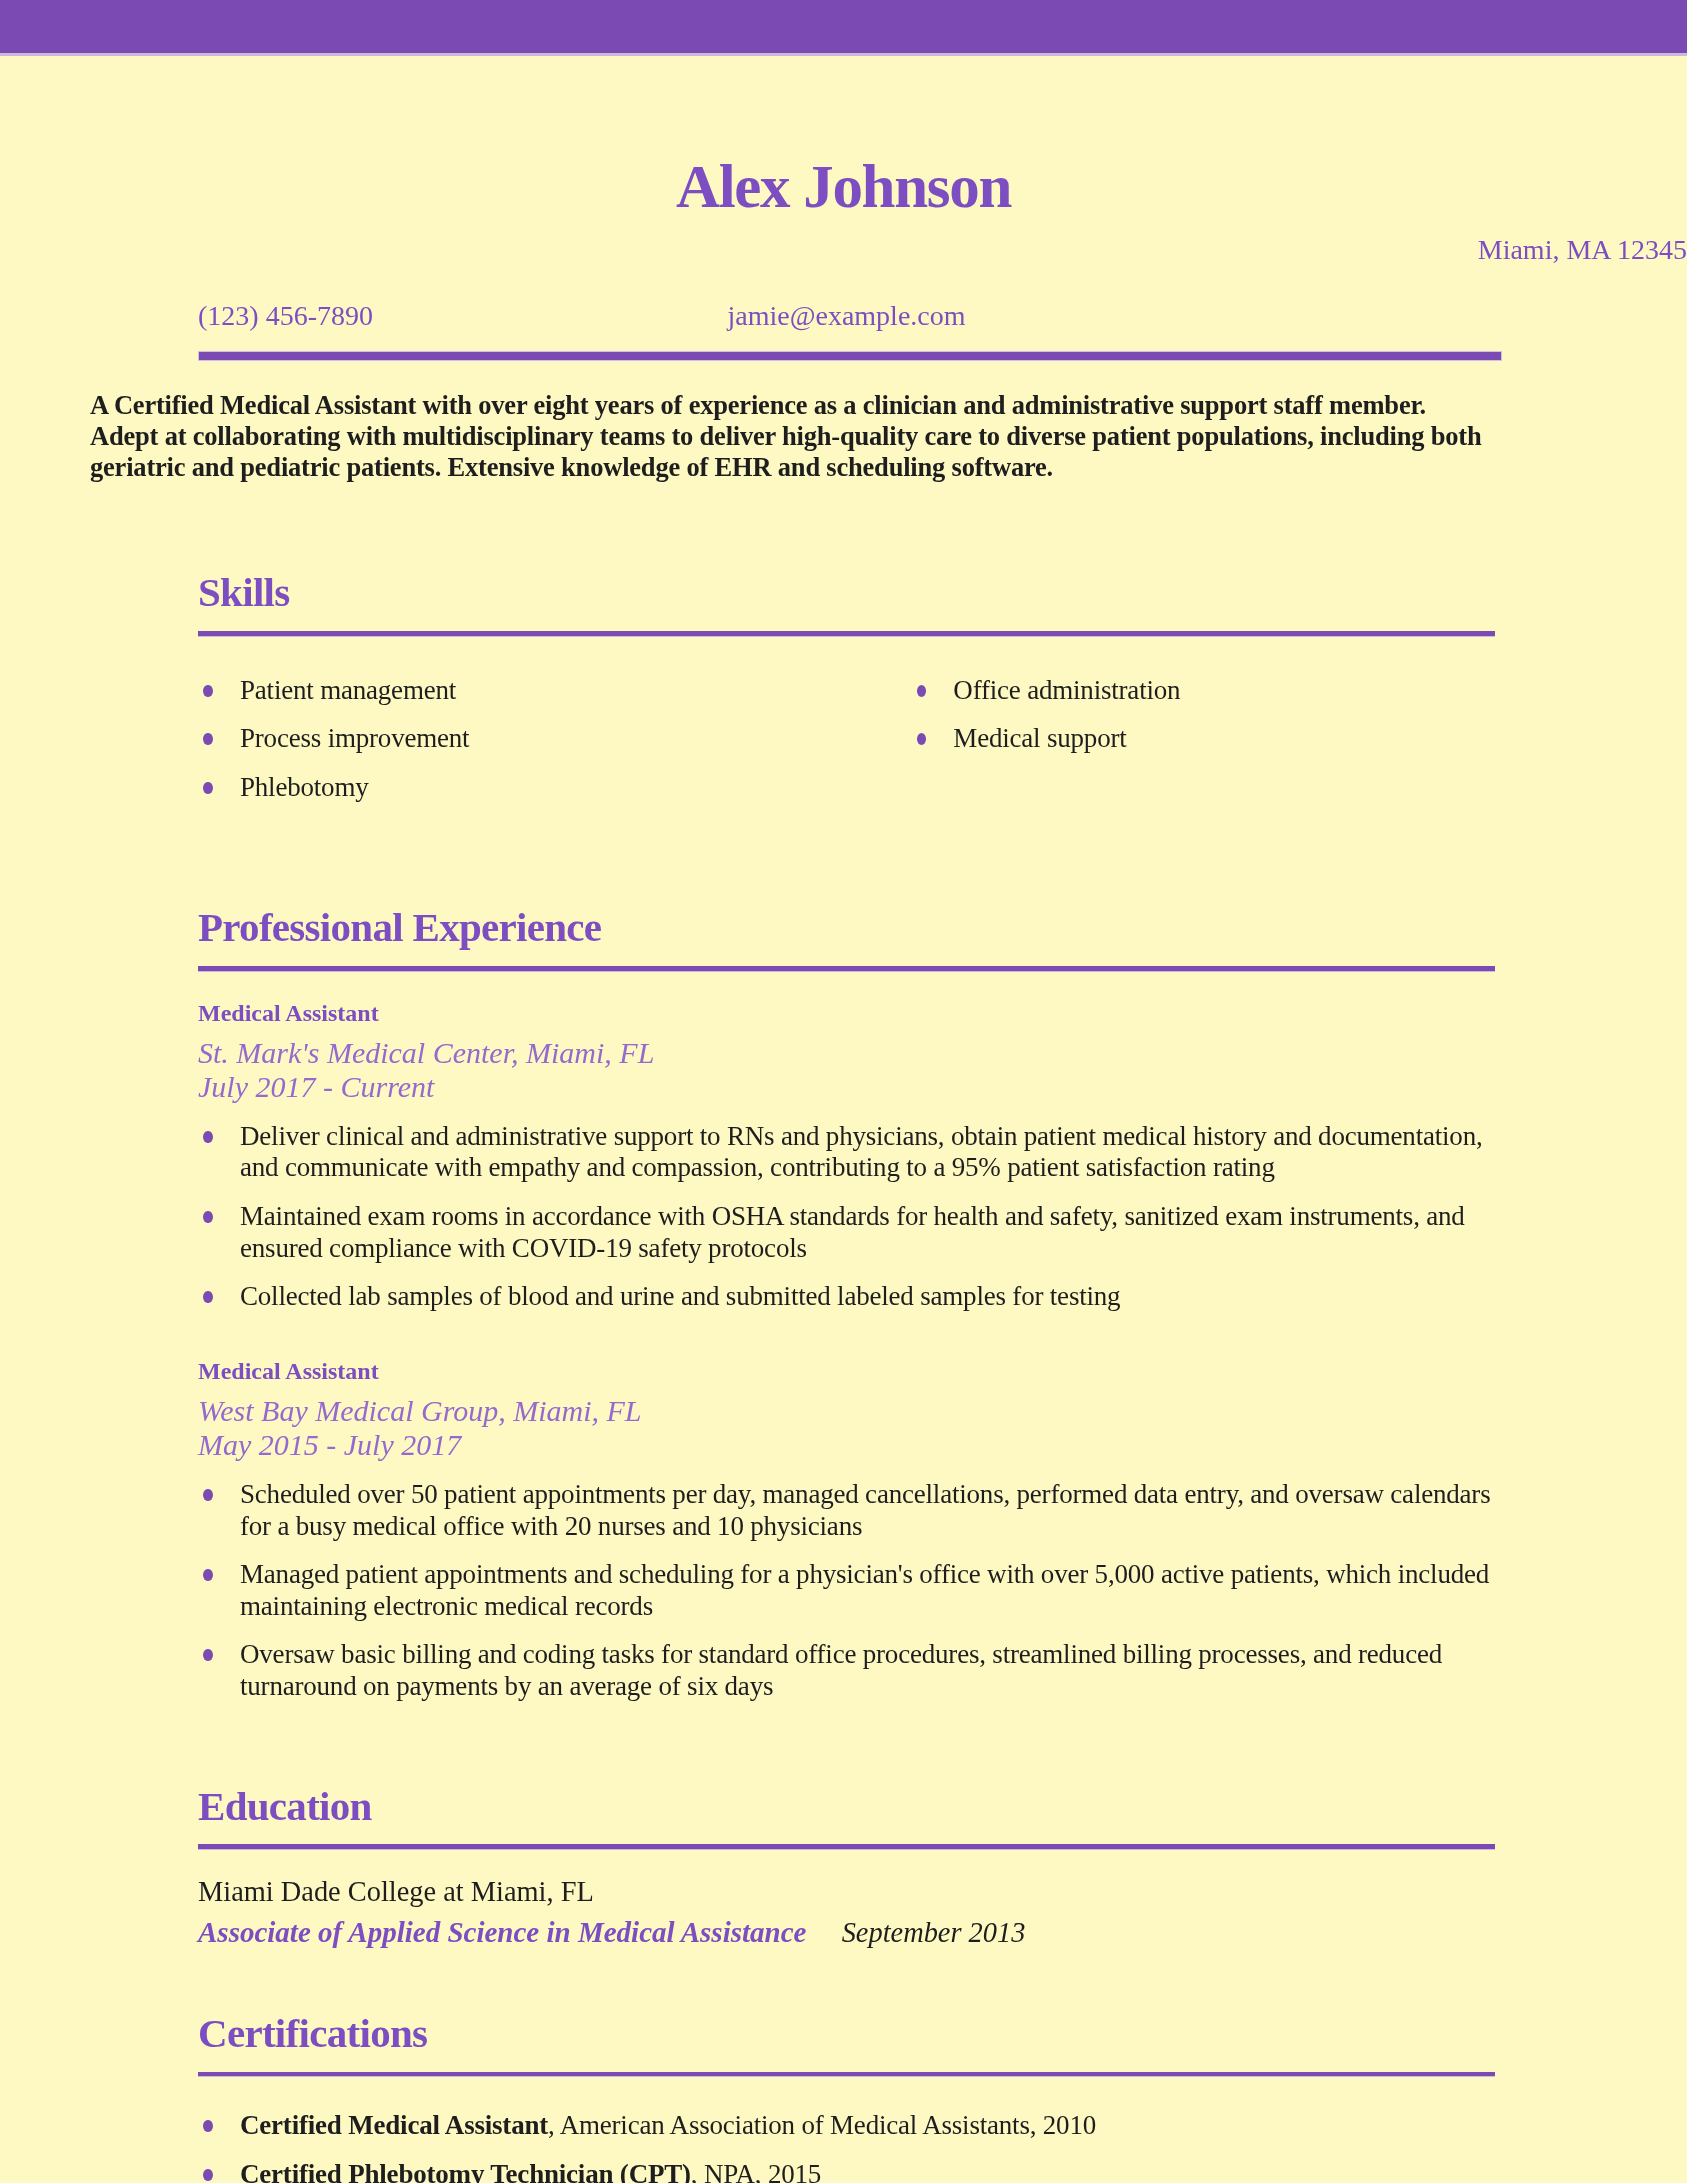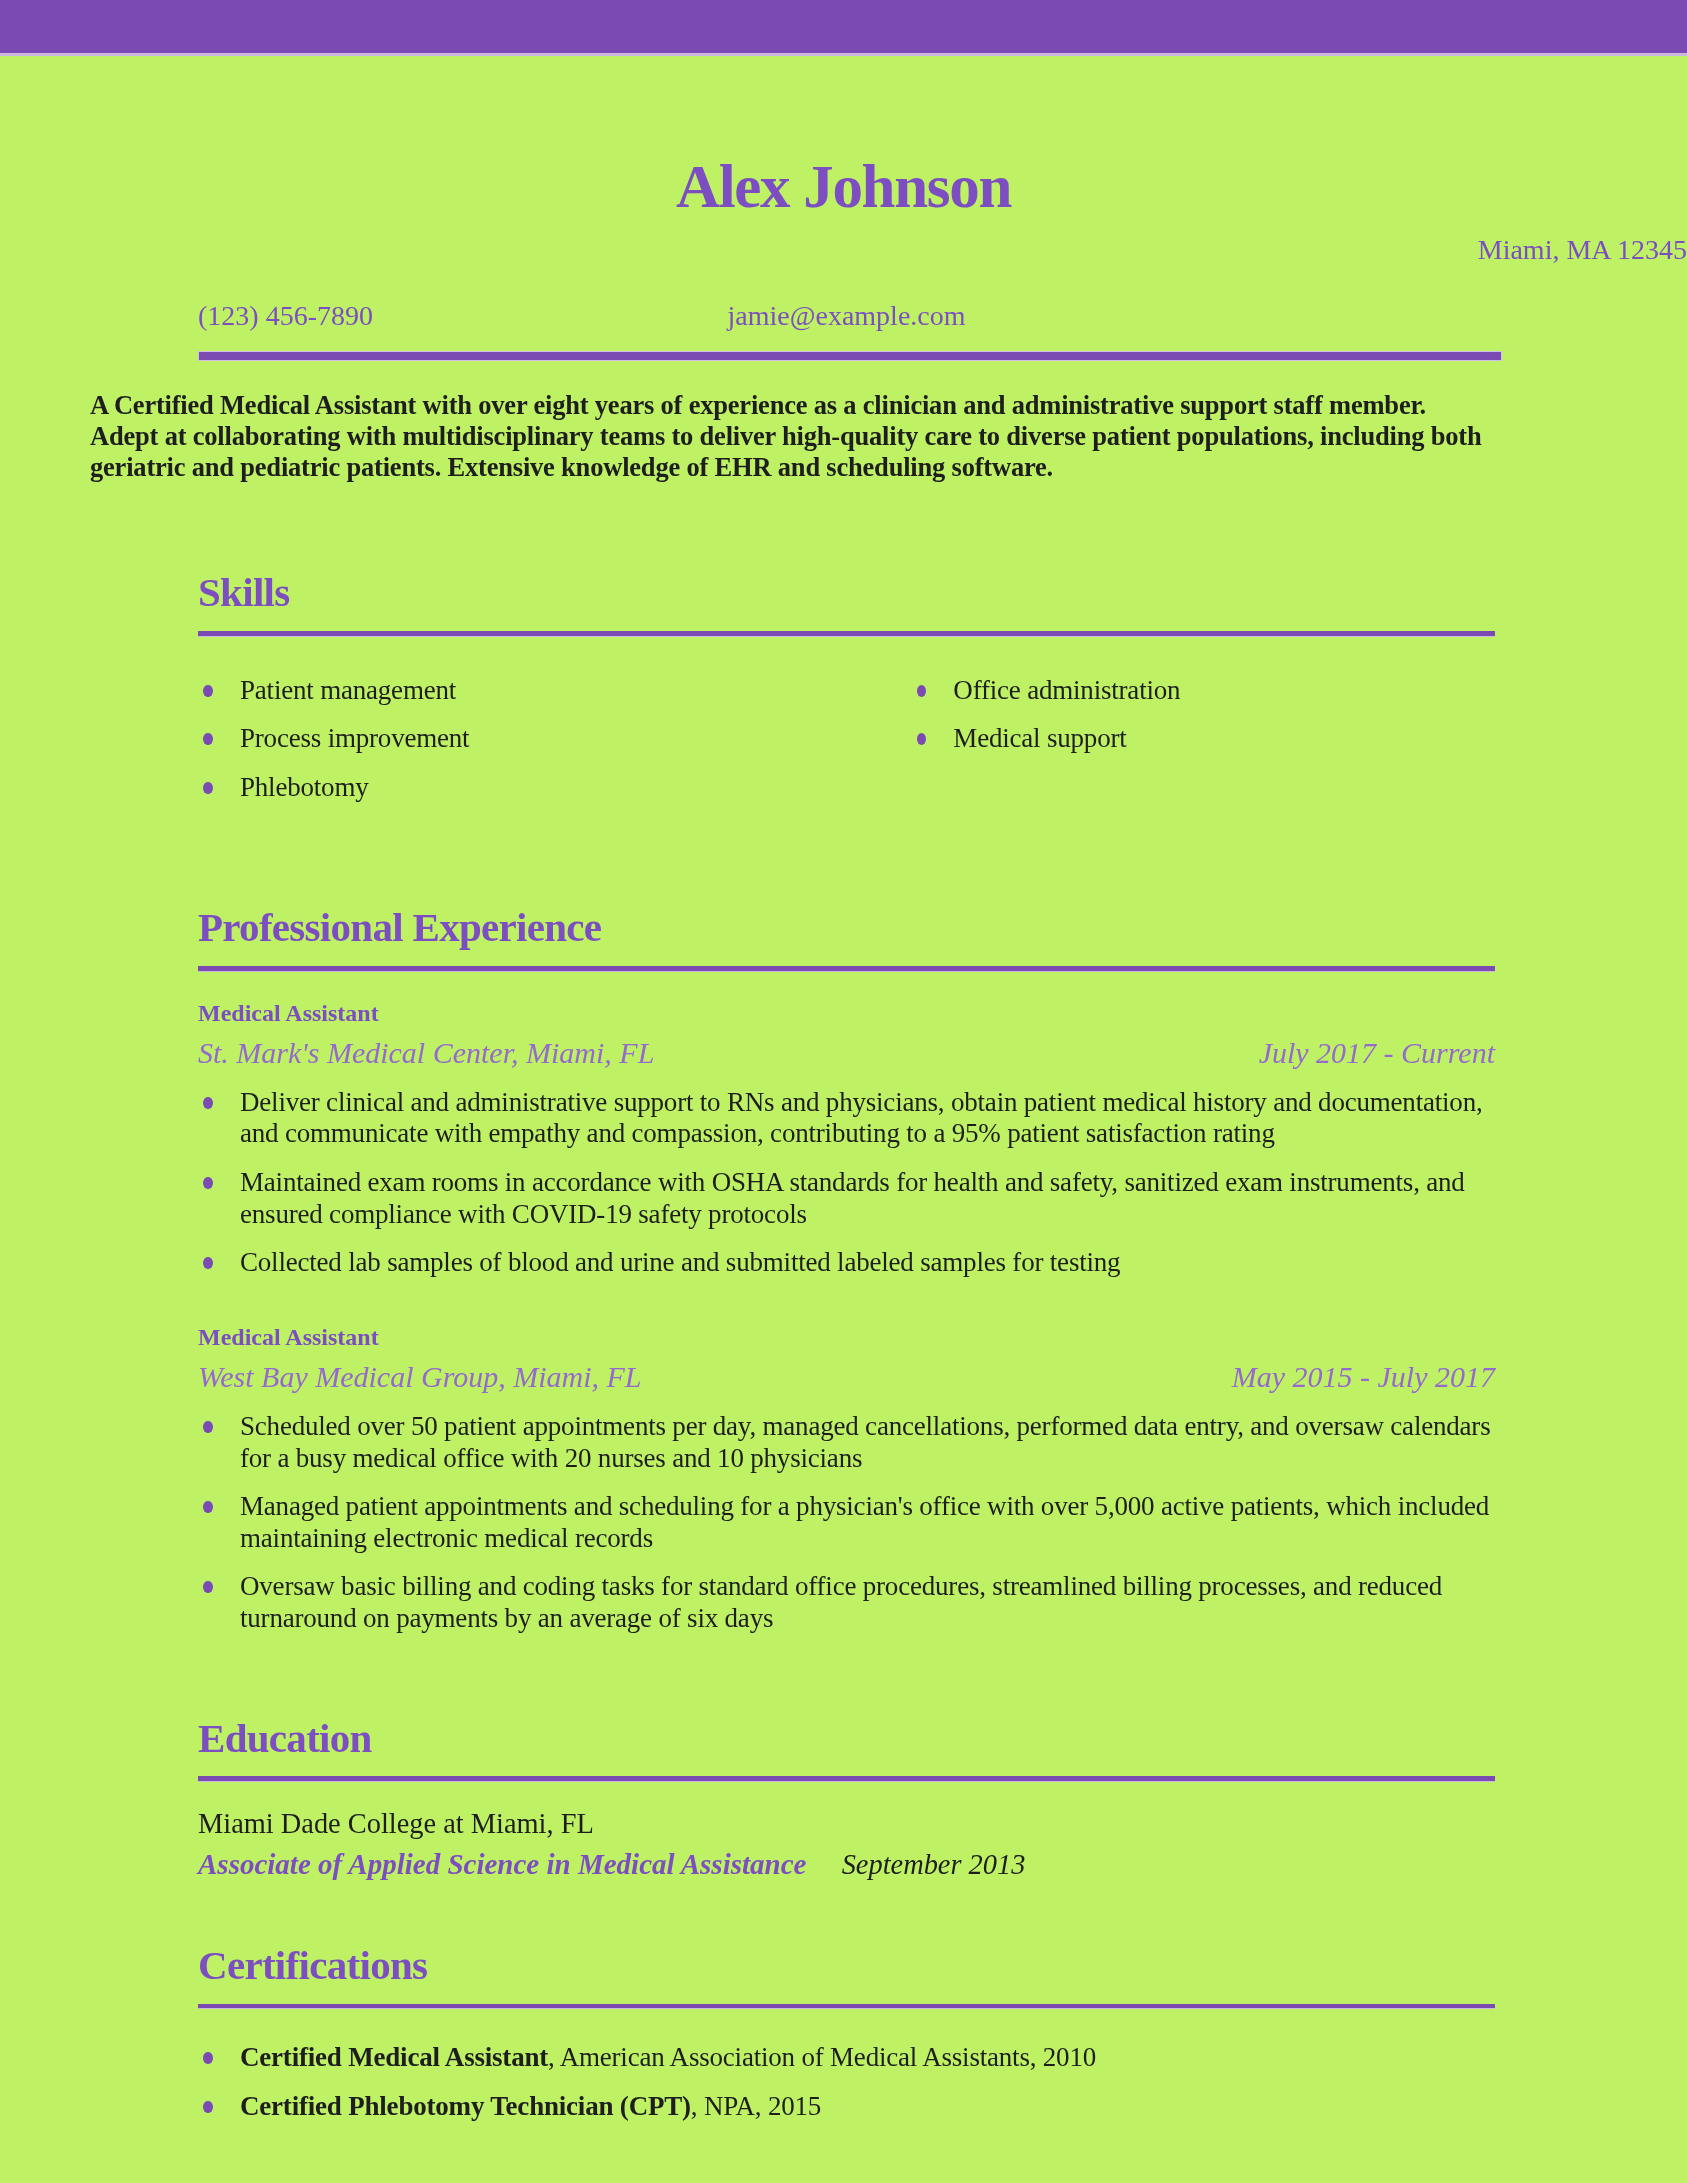--- a/index.html
+++ b/index.html
@@ -4,21 +4,21 @@
 <style>
   html, body {
     margin: 0;
     padding: 0;
     background: #ffffff;
   }
   .page {
     position: relative;
     width: 1687px;
     height: 2183px;
-    background: #bef264;
+    background: #fef9c3;
     font-family: "Liberation Serif", "DejaVu Serif", serif;
     color: #1e1e1e;
     overflow: hidden;
   }
   .top-band {
     height: 53px;
     background: #7b4ab2;
     border-bottom: 3.3px solid #cbb9e2;
   }
   header { text-align: center; }
@@ -114,20 +114,21 @@
     font-weight: bold;
     color: #7c4ec1;
   }
   .job-meta {
     display: flex;
     justify-content: space-between;
     margin-top: 9.3px;
     font-size: 30px;
     font-style: italic;
     color: #9569ce;
+    flex-direction: column;
   }
   .job ul { margin-top: 17px; }
   .edu-school {
     margin-top: 26.5px;
     font-size: 28.4px;
     color: #1e1e1e;
   }
   .edu-degree-row {
     margin-top: 8px;
     font-size: 29px;

